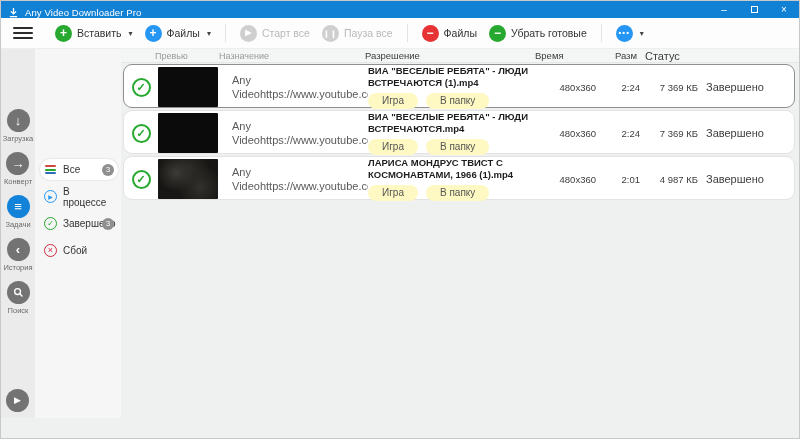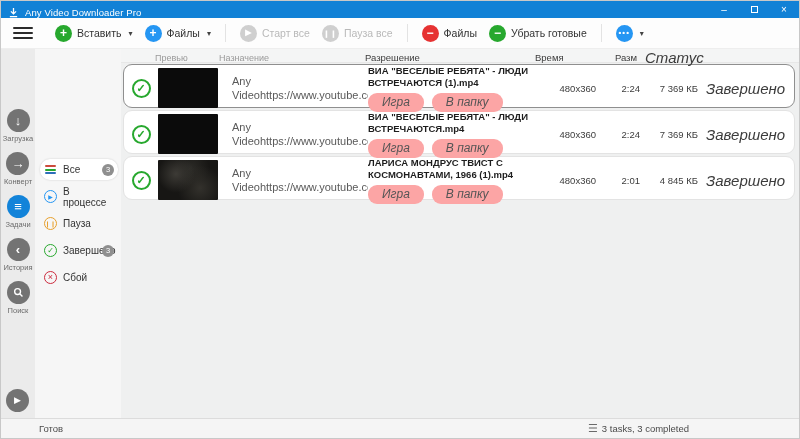--- a/index.html
+++ b/index.html
@@ -65,24 +65,24 @@
   .thumb { width:60px; height:40px; background:#0b0b0b; border-radius:1px; }
   .thumb.textured { background:
       radial-gradient(circle at 30% 35%, #3d3b36 0, transparent 38%),
       radial-gradient(circle at 70% 70%, #33312c 0, transparent 45%),
       radial-gradient(circle at 55% 20%, #2b2a26 0, transparent 40%),
       #171614; }
   .c-input { font-size:11px; color:#595959; padding-left:10px; line-height:1.3; }
   .c-input .l2 { white-space:nowrap; overflow:hidden; }
   .c-dest { font-size:9.5px; color:#1d1d1d; font-weight:bold; line-height:1.25; }
   .actions { margin-top:4px; display:flex; gap:8px; }
-  .pill { font-weight:normal; font-size:12px; color:#555; background:#fca5a5; border-radius:9px; padding:2px 14px; cursor:pointer;font-style:italic; }
+  .pill { font-weight:normal; font-size:10px; color:#555; background:#fef9c3; border-radius:9px; padding:2px 14px; cursor:pointer; }
   .c-res, .c-time { font-size:9.5px; color:#3c3c3c; text-align:right; }
   .c-size { font-size:9.5px; color:#3c3c3c; text-align:right; }
-  .c-status { font-size:15px; color:#3c3c3c; padding-left:8px;font-style:italic; }
+  .c-status { font-size:11px; color:#3c3c3c; padding-left:8px; }
 
   
   .statusbar { position:absolute; left:0; right:0; bottom:0; height:20px; background:#f5f5f5; border-top:1px solid #dcdcdc; display:flex; align-items:center; font-size:9.5px; color:#4a4a4a; }
   .status-left { margin-left:38px; }
   .status-right { position:absolute; right:110px; display:flex; align-items:center; gap:4px; }
   .mini-list { font-size:11px; color:#6a6a6a; }
 </style>
 </head>
 <body>
 
@@ -195,24 +195,20 @@
           <i style="background:#2d6fb8;"></i>
       </span>
       <span>Все</span>
       <span class="badge">3</span>
     </div>
     <div class="filter-item">
       <span class="f-ic outline-blue" style="font-size:6px;">▶</span>
       <span>В процессе</span>
     </div>
     <div class="filter-item">
-      <span class="f-ic outline-orange">❙❙</span>
-      <span>Пауза</span>
-    </div>
-    <div class="filter-item">
       <span class="f-ic outline-green">✓</span>
       <span>Завершено</span>
       <span class="badge">3</span>
     </div>
     <div class="filter-item">
       <span class="f-ic outline-red" style="font-size:9px;">×</span>
       <span>Сбой</span>
     </div>
   </div>
 
@@ -290,27 +286,20 @@
         </div>
         <div class="c-dest">
           <div>ЛАРИСА МОНДРУС  ТВИСТ С КОСМОНАВТАМИ,  1966 (1).mp4</div>
           <div class="actions">
             <span class="pill">Игра</span>
             <span class="pill">В папку</span>
           </div>
         </div>
         <div class="c-res">480x360</div>
         <div class="c-time">2:01</div>
-        <div class="c-size">4 845 КБ</div>
+        <div class="c-size">4 987 КБ</div>
         <div class="c-status">Завершено</div>
       </div>
     </div>
   </div>
 
-  <div class="statusbar">
-    <span class="status-left">Готов</span>
-    <span class="status-right">
-      <span class="mini-list">☰</span>
-      <span>3 tasks, 3 completed</span>
-    </span>
-  </div>
 
 </div>
 
 </body></html>

